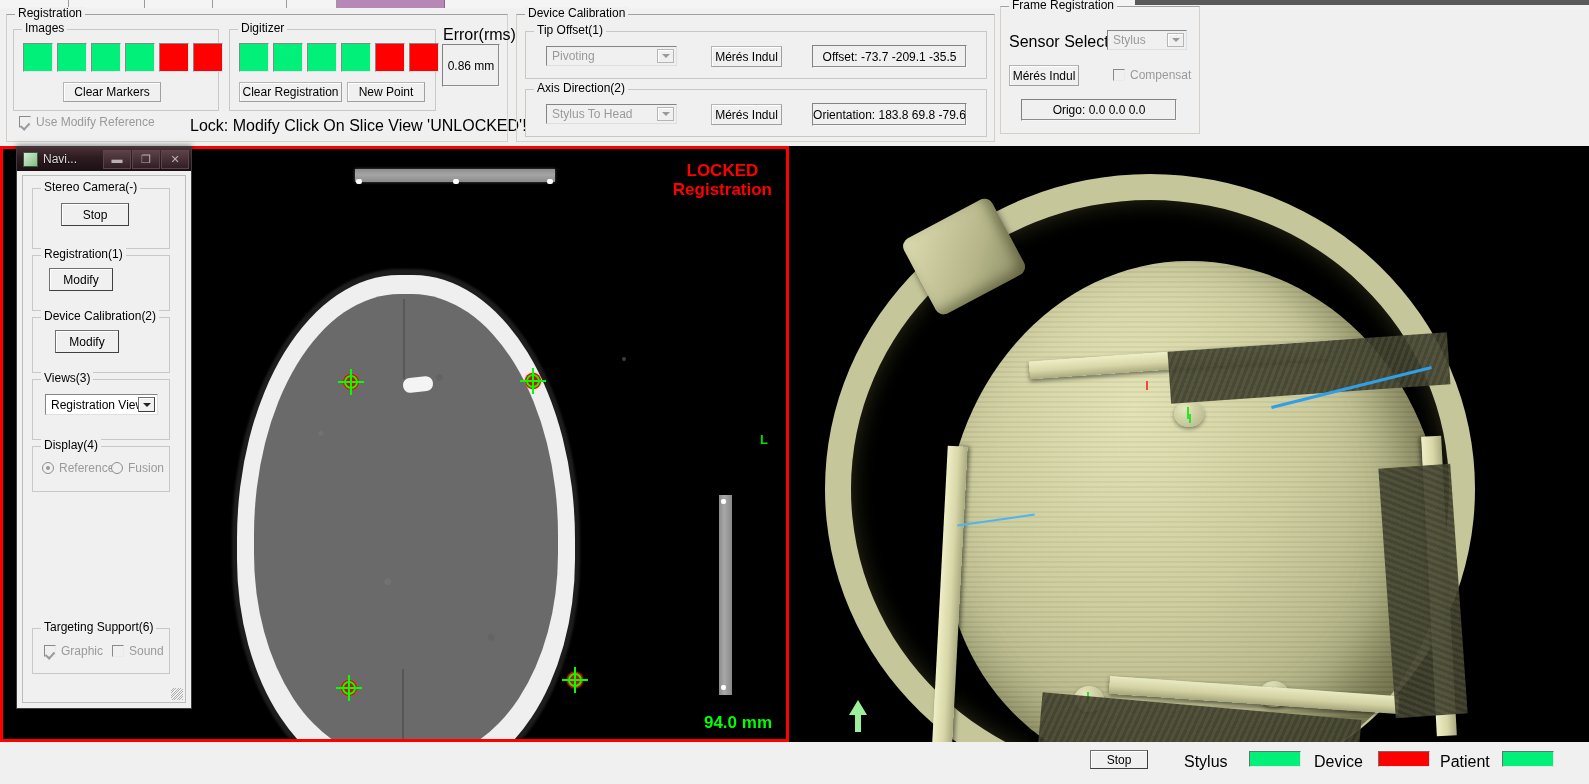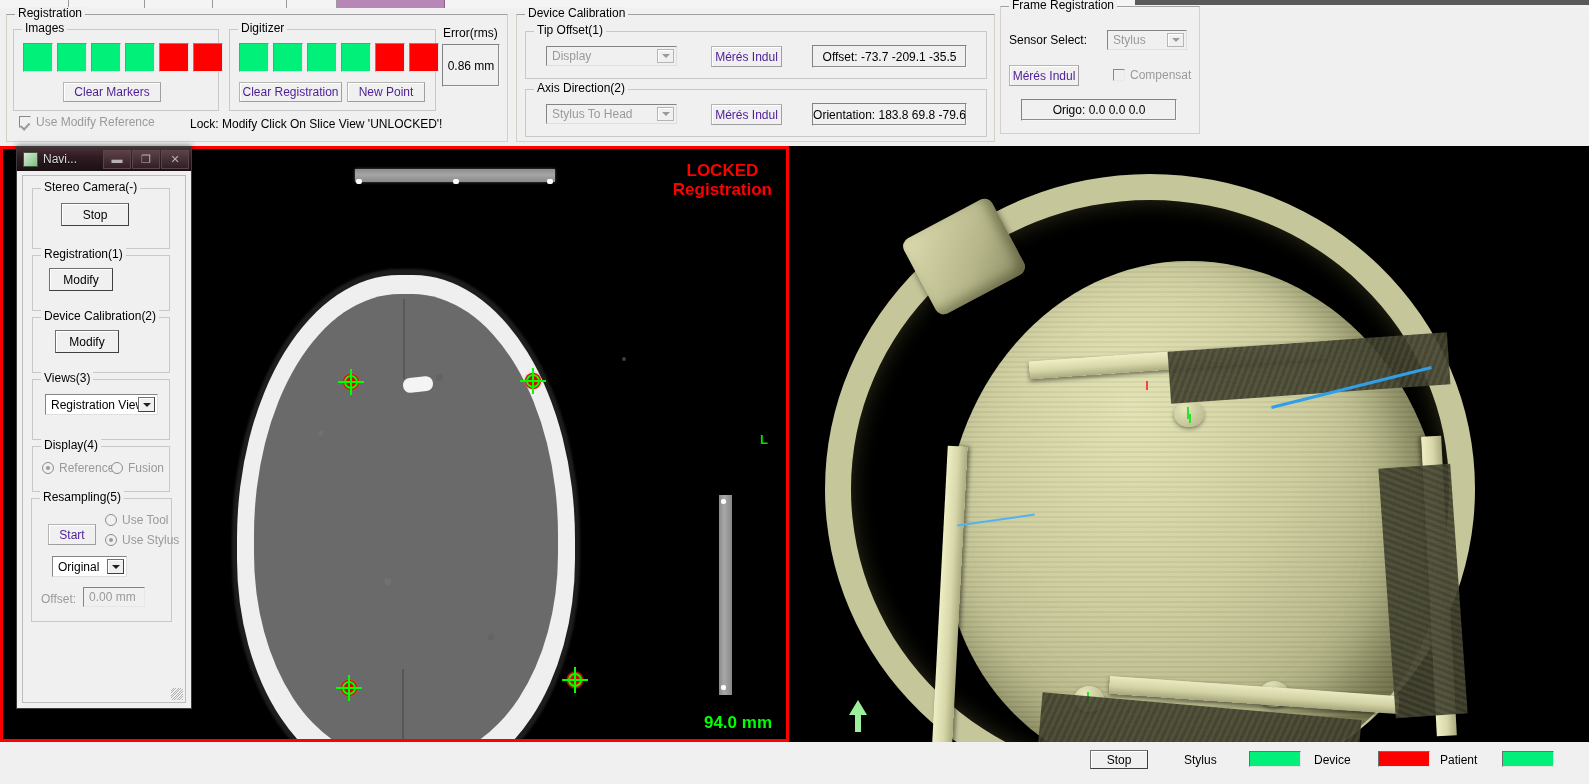--- a/index.html
+++ b/index.html
@@ -26,21 +26,21 @@
   .groupbox.flat{border:1px solid #c8c8c8;}
 
   .btn{
      position:absolute;background:#f0f0f0;
      border:1px solid #707070;border-right-color:#404040;border-bottom-color:#404040;
      box-shadow: inset 1px 1px 0 #ffffff;
      font-size:12px;text-align:center;color:#000;
      display:flex;align-items:center;justify-content:center;
      box-sizing:border-box;cursor:default;
   }
-  .btn.disabled{color:#4c1d95;border-color:#b5b5b5;border-right-color:#9f9f9f;border-bottom-color:#9f9f9f;}
+  .btn.disabled{color:#000000;border-color:#b5b5b5;border-right-color:#9f9f9f;border-bottom-color:#9f9f9f;}
 
   .ledbox{
      position:absolute;box-sizing:border-box;
      border:1px solid #888;border-right-color:#e8e8e8;border-bottom-color:#e8e8e8;
   }
 
   .combo{
      position:absolute;box-sizing:border-box;background:#f0f0f0;
      border:1px solid #848484;border-right-color:#dfdfdf;border-bottom-color:#dfdfdf;
      display:flex;align-items:center;font-size:12px;
@@ -81,21 +81,21 @@
      content:"";position:absolute;left:2px;top:4px;width:4px;height:7px;
      border:solid #9a9a9a;border-width:0 2px 2px 0;transform:rotate(42deg);
   }
   .rad{position:absolute;display:flex;align-items:center;font-size:12px;color:#9a9a9a;white-space:nowrap;}
   .rad .circ{
      width:12px;height:12px;border-radius:50%;box-sizing:border-box;background:#f0f0f0;margin-right:5px;
      border:1px solid #8e8e8e;position:relative;flex:none;
   }
   .rad .circ.on::after{content:"";position:absolute;left:3px;top:3px;width:4px;height:4px;border-radius:50%;background:#9a9a9a;}
 
-  .lbl{position:absolute;font-size:12px;color:#000;white-space:nowrap;}
+  .lbl{position:absolute;font-size:16px;color:#000;white-space:nowrap;}
   .lbl.dim{color:#9a9a9a;}
 
   
   #ctframe{position:absolute;left:0;top:146px;width:789px;height:596px;background:#000;border:3px solid #ff0000;box-sizing:border-box;}
   #ctview{position:absolute;left:0;top:0;width:100%;height:100%;overflow:hidden;background:#000;}
   #d3frame{position:absolute;left:789px;top:146px;width:800px;height:596px;background:#000;overflow:hidden;}
 
   .ovl{position:absolute;pointer-events:none;}
   #lockedtxt{right:14px;top:12px;color:#ff0000;font-size:17px;font-weight:bold;text-align:center;line-height:19px;}
   #slicedepth{right:14px;bottom:6px;color:#00ff00;font-size:17px;font-weight:bold;}
@@ -183,21 +183,21 @@
 
 <div class="lbl" style="left:443px;top:26px">Error(rms)</div>
 <div class="readout inner" style="left:442px;top:44px;width:58px;height:43px">0.86 mm</div>
 
 <div class="groupbox" style="left:516px;top:14px;width:477px;height:126px">
   <div class="gtitle">Device Calibration</div>
 
   <div class="groupbox flat" style="left:8px;top:16px;width:460px;height:46px">
     <div class="gtitle">Tip Offset(1)</div>
     <div class="combo disabled" style="left:20px;top:14px;width:131px;height:20px">
-      <span class="cval">Display</span>
+      <span class="cval">Pivoting</span>
       <span class="carrow">
           <i class="tri"></i>
         </span>
     </div>
     <div class="btn disabled" style="left:185px;top:14px;width:71px;height:21px">Mérés Indul</div>
     <div class="readout inner" style="left:286px;top:13px;width:155px;height:23px">Offset: -73.7 -209.1 -35.5</div>
   </div>
 
   <div class="groupbox flat" style="left:8px;top:74px;width:460px;height:46px">
     <div class="gtitle">Axis Direction(2)</div>
@@ -406,41 +406,32 @@
       <div class="rad" style="left:9px;top:14px">
         <span class="circ on"></span>
         <span>Reference</span>
       </div>
       <div class="rad" style="left:78px;top:14px">
         <span class="circ"></span>
         <span>Fusion</span>
       </div>
     </div>
 
-    <div class="groupbox flat" style="left:8px;top:322px;width:139px;height:122px">
-      <div class="gtitle">Resampling(5)</div>
-      <div class="btn disabled" style="left:16px;top:25px;width:48px;height:21px">Start</div>
-      <div class="rad" style="left:73px;top:14px">
-        <span class="circ"></span>
-        <span>Use Tool</span>
+
+    <div class="groupbox flat" style="left:9px;top:452px;width:136px;height:44px">
+      <div class="gtitle">Targeting Support(6)</div>
+      <div class="chk" style="left:11px;top:15px">
+        <span class="box checked"></span>
+        <span>Graphic</span>
       </div>
-      <div class="rad" style="left:73px;top:34px">
-        <span class="circ on"></span>
-        <span>Use Stylus</span>
+      <div class="chk" style="left:79px;top:15px">
+        <span class="box"></span>
+        <span>Sound</span>
       </div>
-      <div class="combo enabled" style="left:20px;top:57px;width:75px;height:21px">
-        <span class="cval">Original</span>
-        <span class="carrow">
-            <i class="tri"></i>
-          </span>
-      </div>
-      <div class="lbl dim" style="left:9px;top:93px">Offset:</div>
-      <div class="txtfield" style="left:51px;top:88px;width:62px;height:20px">0.00 mm</div>
-    </div>
-
+    </div>
 
     <div class="grip"></div>
   </div>
 </div>
 
 <div id="statusbar">
   <div class="btn" style="left:1090px;top:8px;width:58px;height:19px">Stop</div>
 
   <div class="lbl" style="left:1184px;top:11px">Stylus</div>
   <div class="sled" style="left:1249px;top:9px;width:52px;background:#00f07a"></div>

